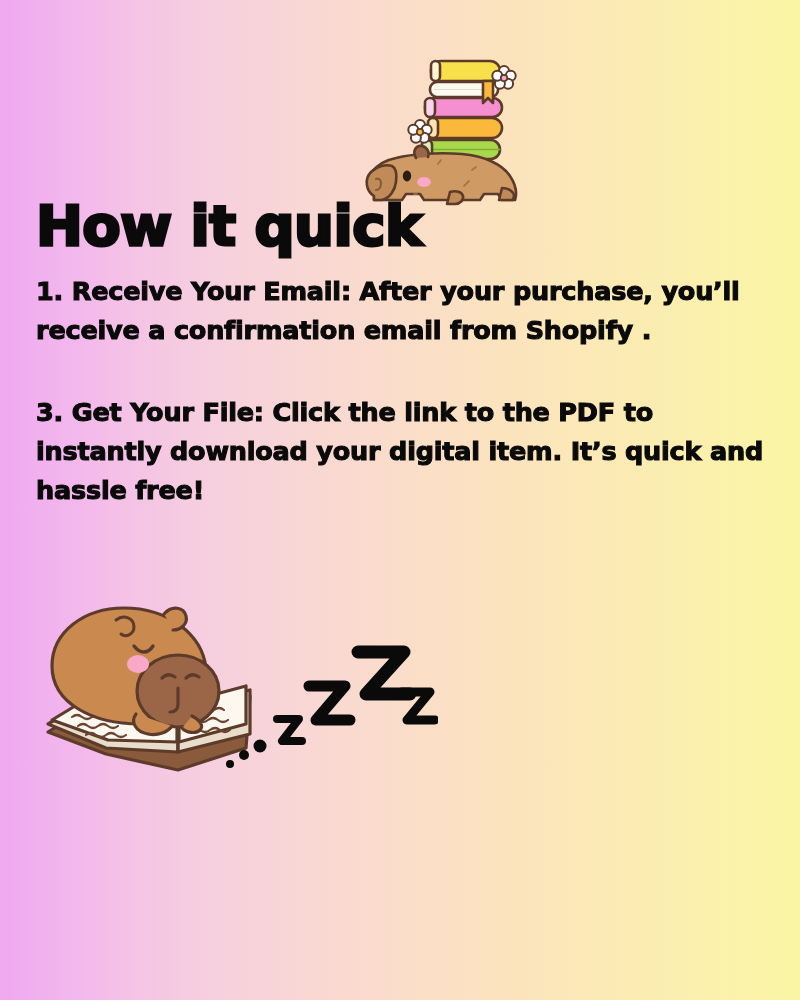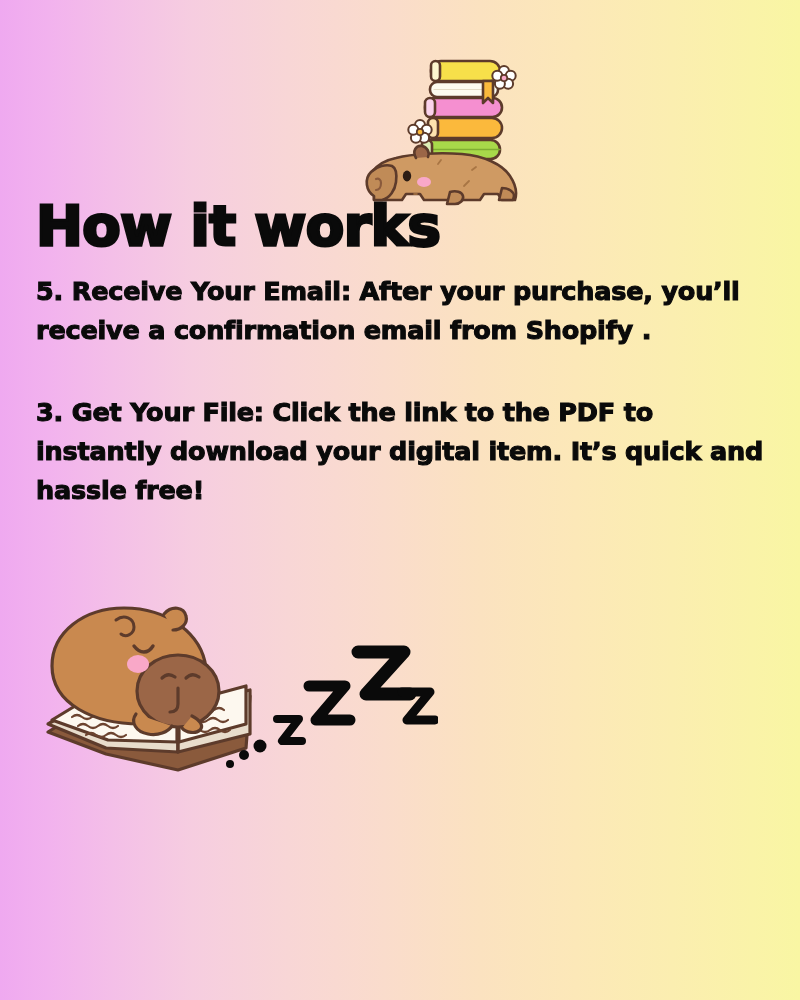--- a/index.html
+++ b/index.html
@@ -155,24 +155,24 @@
             <circle cx="4.1" cy="5.7" r="5" fill="#ffffff" stroke-width="2"></circle>
             <circle cx="-4.1" cy="5.7" r="5" fill="#ffffff" stroke-width="2"></circle>
             <circle cx="-6.7" cy="-2.2" r="5" fill="#ffffff" stroke-width="2"></circle>
             <circle cx="0" cy="0" r="3.2" fill="#fbb93c" stroke-width="1.8"></circle>
           </g>
         </g>
       </g>
     </svg>
   </div>
 
-  <h1 class="heading">How it works</h1>
+  <h1 class="heading">How it quick</h1>
 
   <div class="steps">
-    <p class="step">5. Receive Your Email: After your purchase, you’ll receive a confirmation email from Shopify .</p>
+    <p class="step">1. Receive Your Email: After your purchase, you’ll receive a confirmation email from Shopify .</p>
     <p class="step">3. Get Your File: Click the link to the PDF to instantly download your digital item. It’s quick and hassle free!</p>
   </div>
 
   <div class="illus" id="capy-sleep">
     <svg viewBox="0 0 410 205" width="410" height="205" xmlns="http://www.w3.org/2000/svg">
       <g stroke="#5d3b2b" stroke-width="3.2" stroke-linecap="round" stroke-linejoin="round">
 
         <g>
 
           <path d="M20 140 L78 104 L150 120 L222 104 L218 156 L150 178 L78 162 Z" fill="#8a5a3c"></path>

